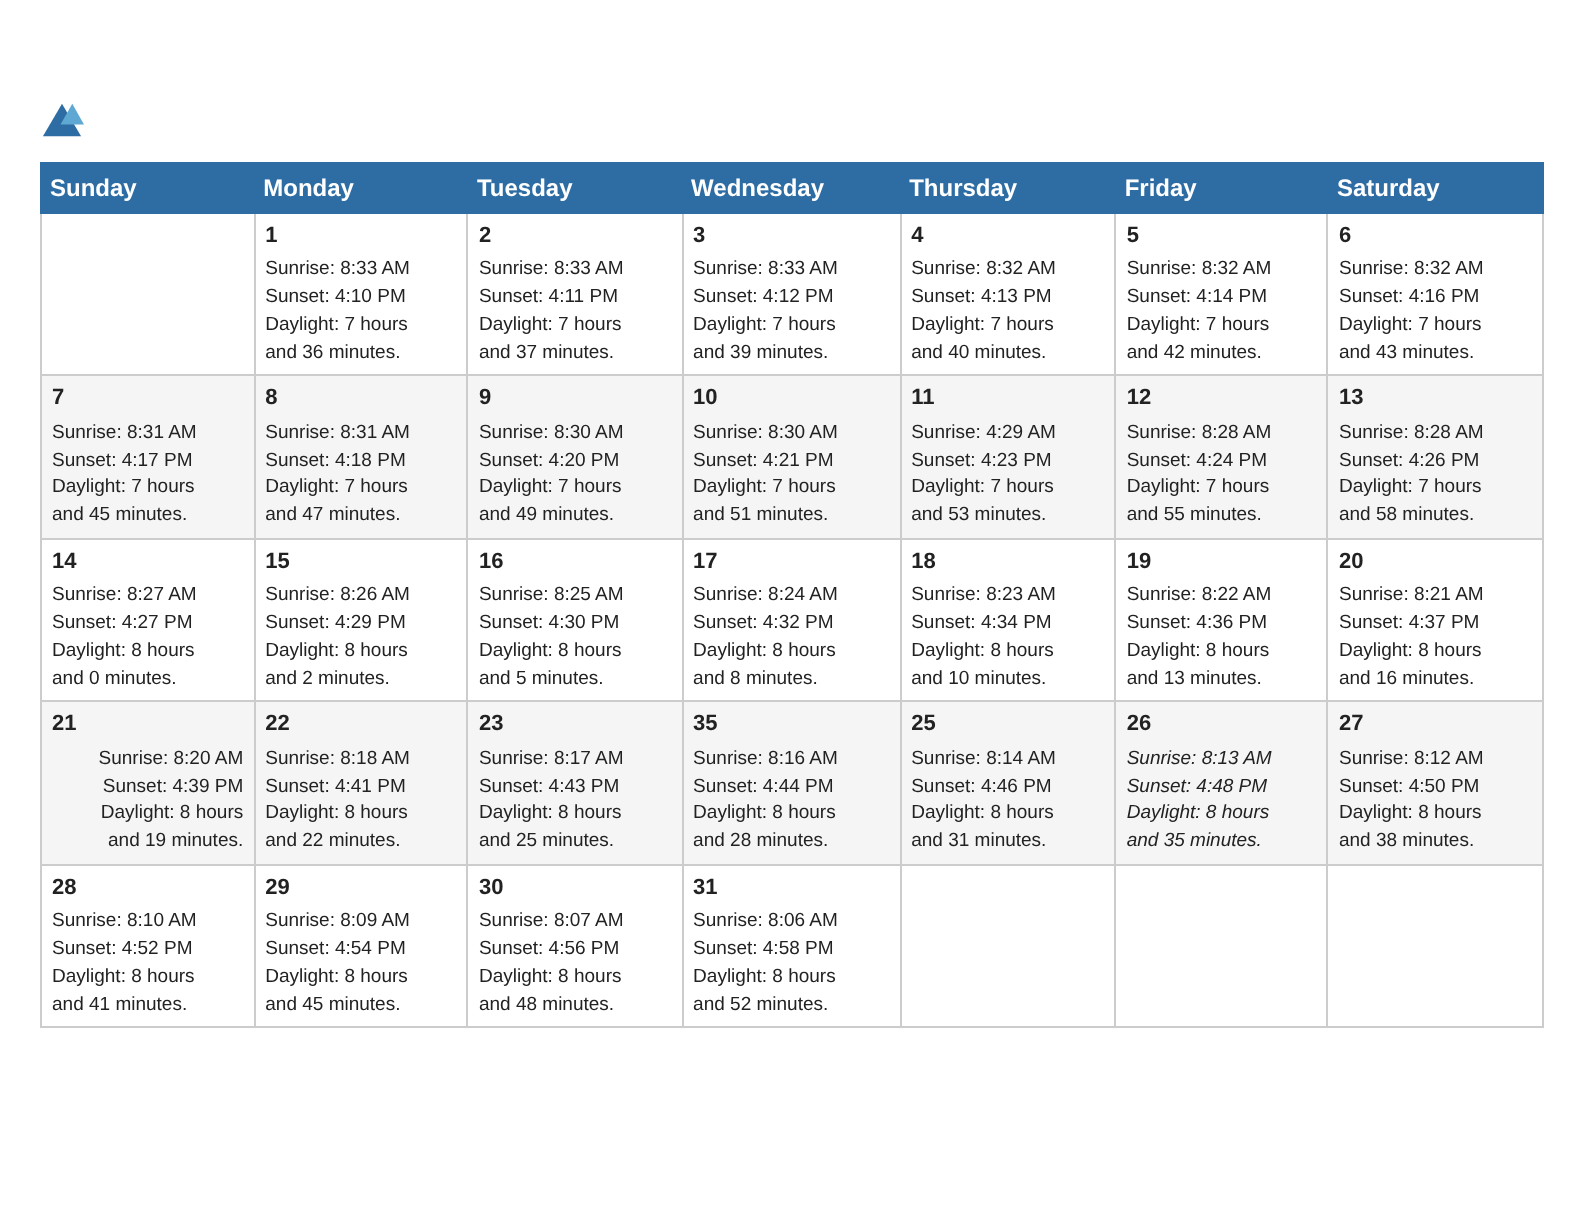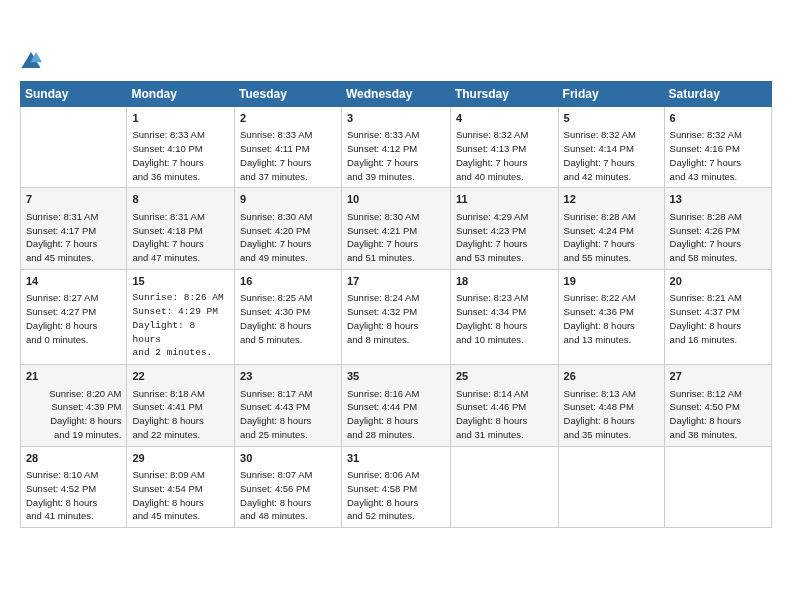--- a/index.html
+++ b/index.html
@@ -235,21 +235,21 @@
         <tr>
           <td>
             <span class="day-num">14</span>
             <div class="cell-content" style="white-space: pre-line;">Sunrise: 8:27 AM
 Sunset: 4:27 PM
 Daylight: 8 hours
 and 0 minutes.</div>
           </td>
           <td>
             <span class="day-num">15</span>
-            <div class="cell-content" style="white-space: pre-line; font-family: Liberation Mono, monospace;">Sunrise: 8:26 AM
+            <div class="cell-content" style="white-space: pre-line;">Sunrise: 8:26 AM
 Sunset: 4:29 PM
 Daylight: 8 hours
 and 2 minutes.</div>
           </td>
           <td>
             <span class="day-num">16</span>
             <div class="cell-content" style="white-space: pre-line;">Sunrise: 8:25 AM
 Sunset: 4:30 PM
 Daylight: 8 hours
 and 5 minutes.</div>
@@ -314,21 +314,21 @@
           </td>
           <td>
             <span class="day-num">25</span>
             <div class="cell-content" style="white-space: pre-line;">Sunrise: 8:14 AM
 Sunset: 4:46 PM
 Daylight: 8 hours
 and 31 minutes.</div>
           </td>
           <td>
             <span class="day-num">26</span>
-            <div class="cell-content" style="white-space: pre-line;">Sunrise: 8:13 AM
+            <div class="cell-content" style="white-space: pre-line; font-style: italic;">Sunrise: 8:13 AM
 Sunset: 4:48 PM
 Daylight: 8 hours
 and 35 minutes.</div>
           </td>
           <td>
             <span class="day-num">27</span>
             <div class="cell-content" style="white-space: pre-line;">Sunrise: 8:12 AM
 Sunset: 4:50 PM
 Daylight: 8 hours
 and 38 minutes.</div>

